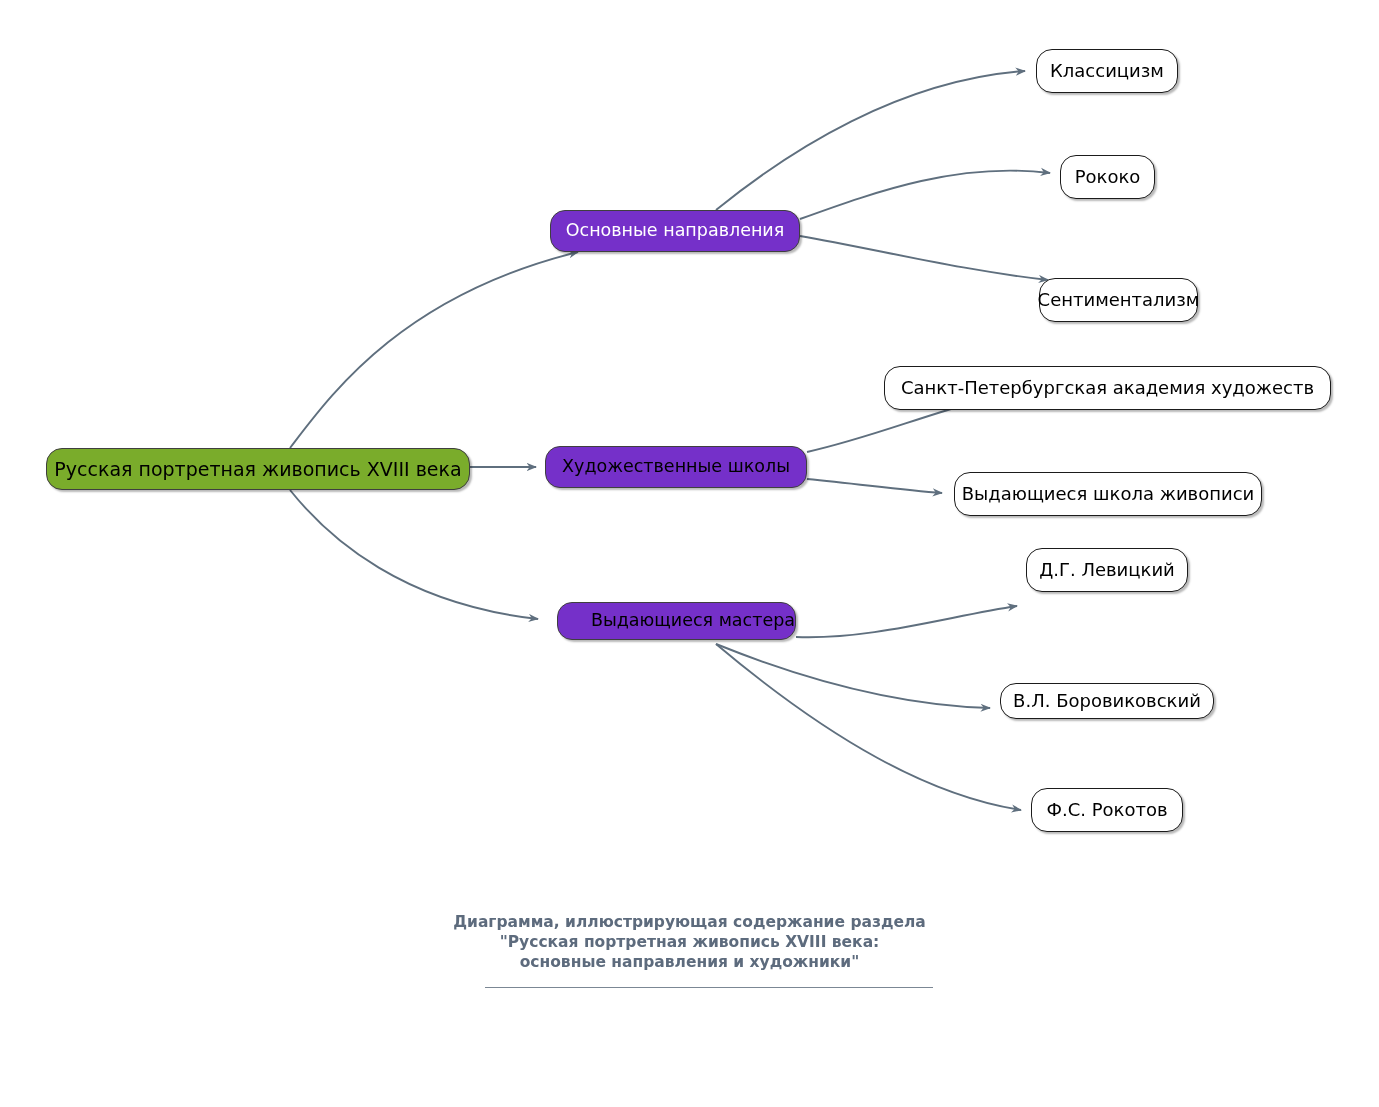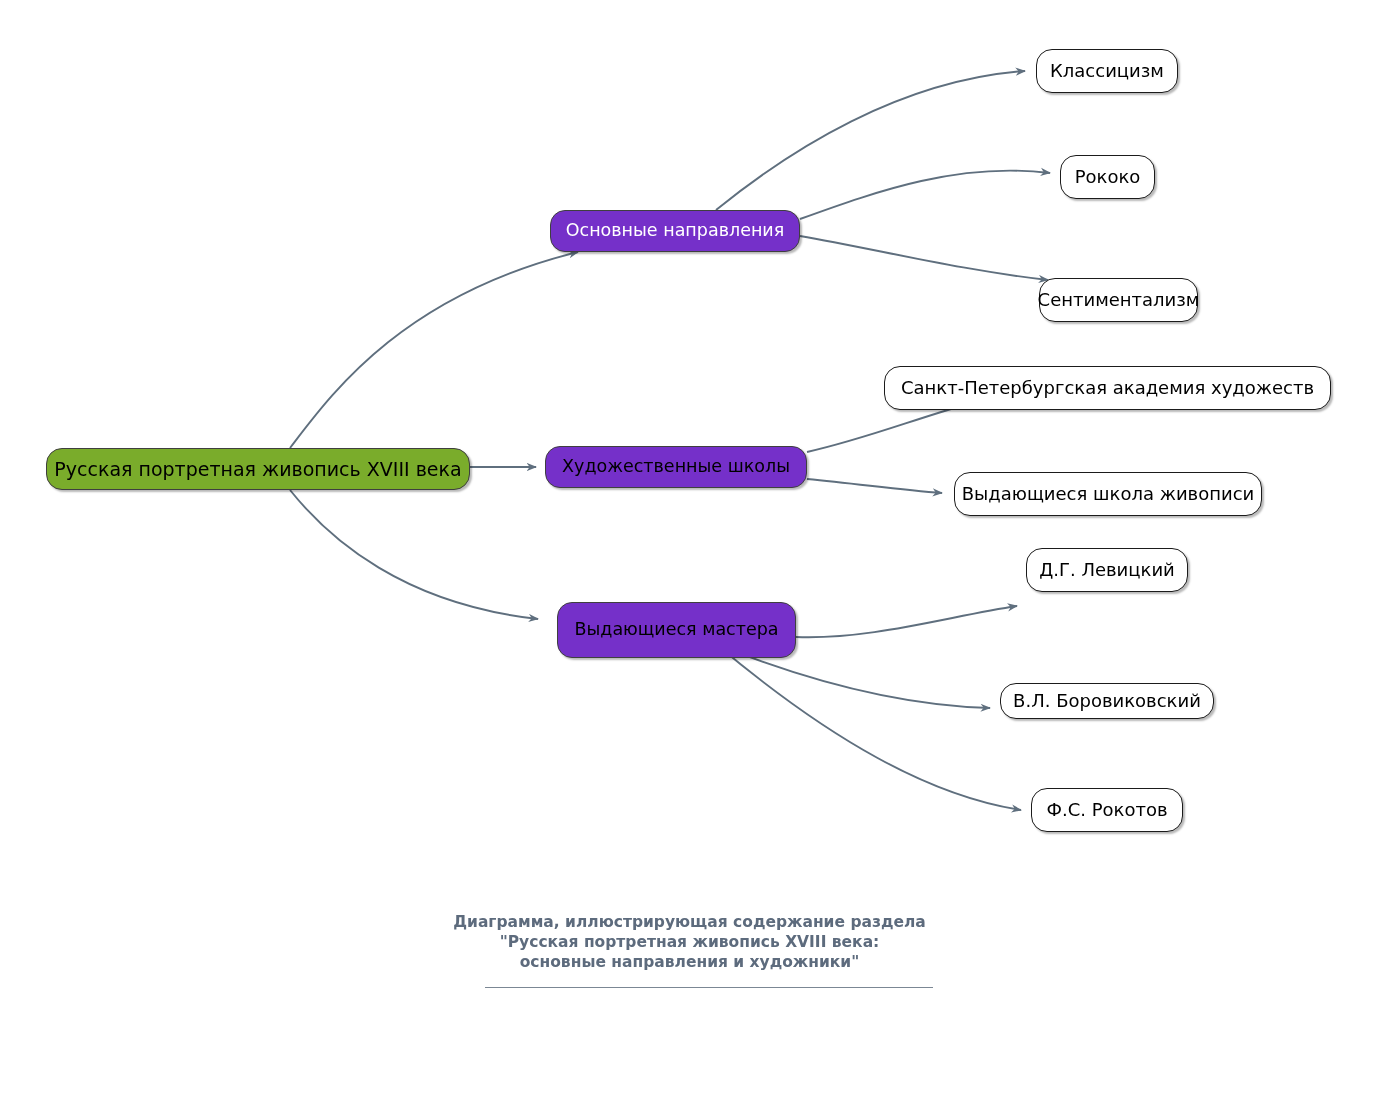--- a/index.html
+++ b/index.html
@@ -149,21 +149,21 @@
       </div>
       <div class="node branch" style="left: 545px; top: 446px; width: 262px; height: 42px; background: rgb(117, 48, 201);">
         <span class="node-label" style="color: rgb(0, 0, 0);">Художественные школы</span>
       </div>
       <div class="node leaf" style="left: 884px; top: 366px; width: 447px; height: 44px;">
         <span class="node-label">Санкт-Петербургская академия художеств</span>
       </div>
       <div class="node leaf" style="left: 954px; top: 472px; width: 308px; height: 44px;">
         <span class="node-label">Выдающиеся школа живописи</span>
       </div>
-      <div class="node branch" style="left: 557px; top: 602px; width: 239px; height: 56px; background: rgb(117, 48, 201);">
+      <div class="node branch" style="left: 557px; top: 602px; width: 239px; height: 38px; background: rgb(117, 48, 201); justify-content: flex-end;">
         <span class="node-label" style="color: rgb(0, 0, 0);">Выдающиеся мастера</span>
       </div>
       <div class="node leaf" style="left: 1026px; top: 548px; width: 162px; height: 44px; justify-content: center;">
         <span class="node-label">Д.Г. Левицкий</span>
       </div>
       <div class="node leaf" style="left: 1000px; top: 683px; width: 214px; height: 36px;">
         <span class="node-label">В.Л. Боровиковский</span>
       </div>
       <div class="node leaf" style="left: 1031px; top: 788px; width: 152px; height: 44px;">
         <span class="node-label">Ф.С. Рокотов</span>

